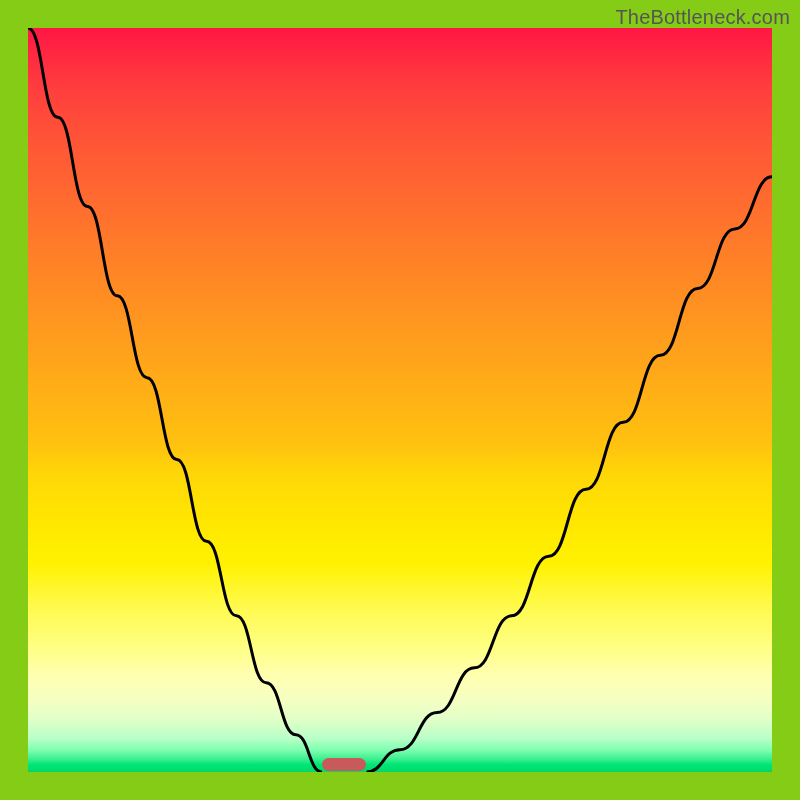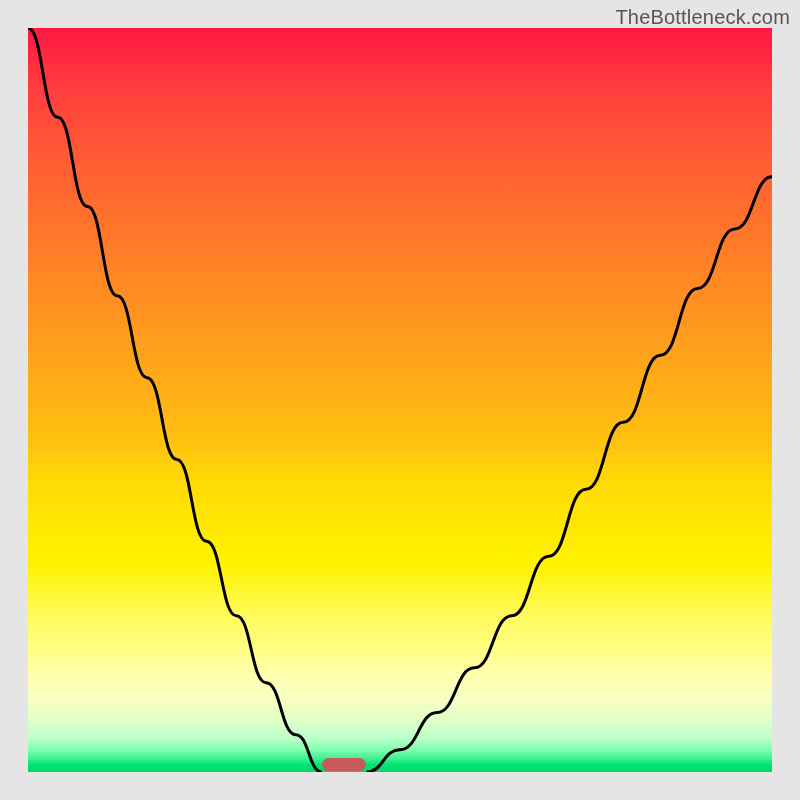--- a/index.html
+++ b/index.html
@@ -1,20 +1,20 @@
 <!DOCTYPE html>
 <html><head>
   <meta charset="utf-8">
   <style>
     * { margin: 0; padding: 0; box-sizing: border-box; }
     body { width: 800px; height: 800px; overflow: hidden; background: #000; }
     .container {
       width: 800px;
       height: 800px;
-      background: #e5e5e5;
+      background: #84cc16;
       position: relative;
     }
     .plot-area {
       position: absolute;
       left: 28px;
       top: 28px;
       width: 744px;
       height: 744px;
       background: linear-gradient(to bottom,
         #ff1744 0%,

